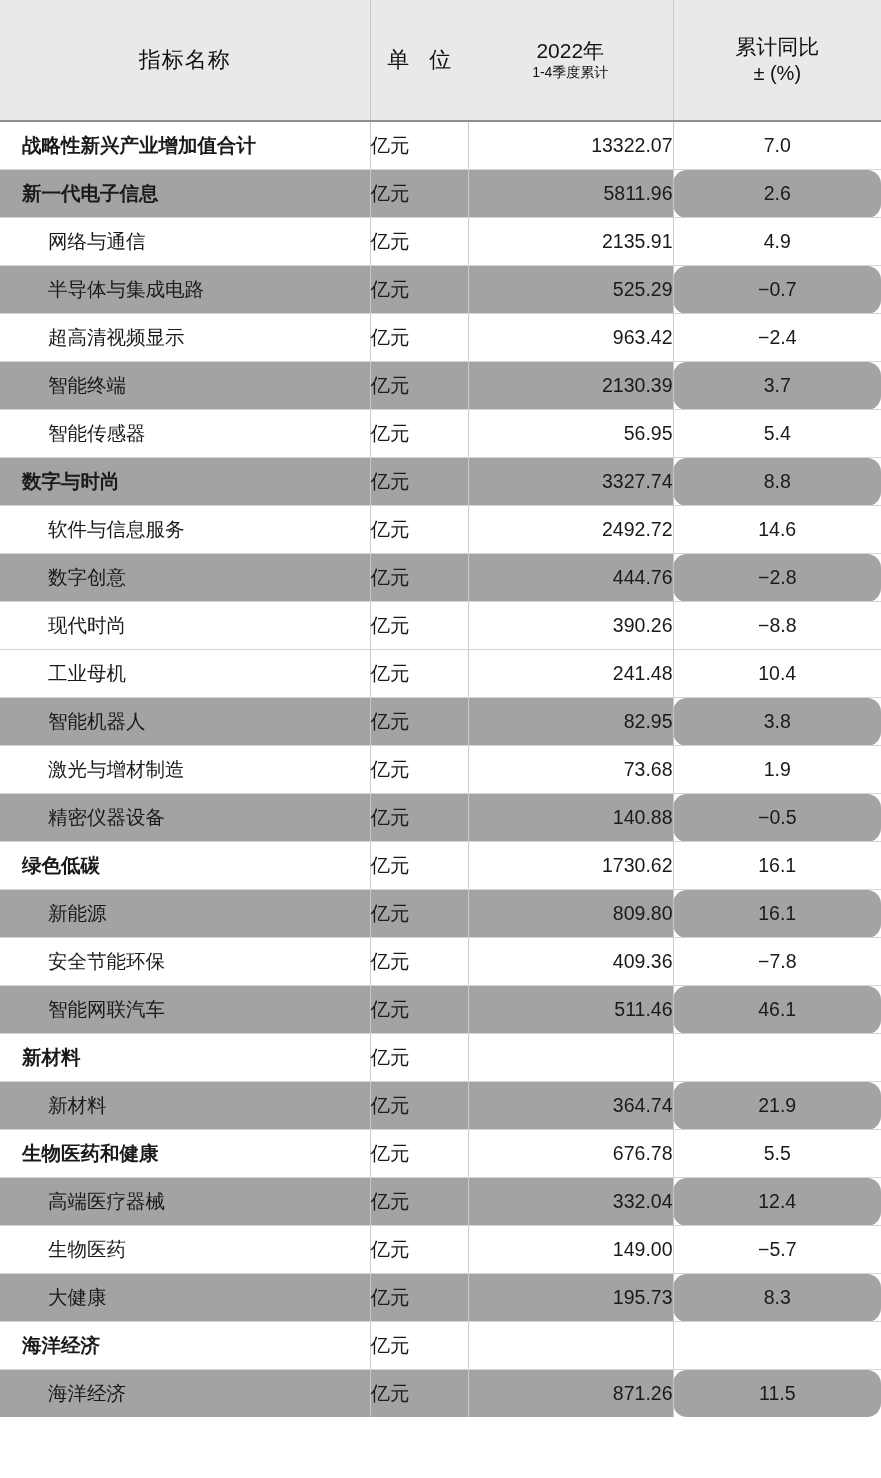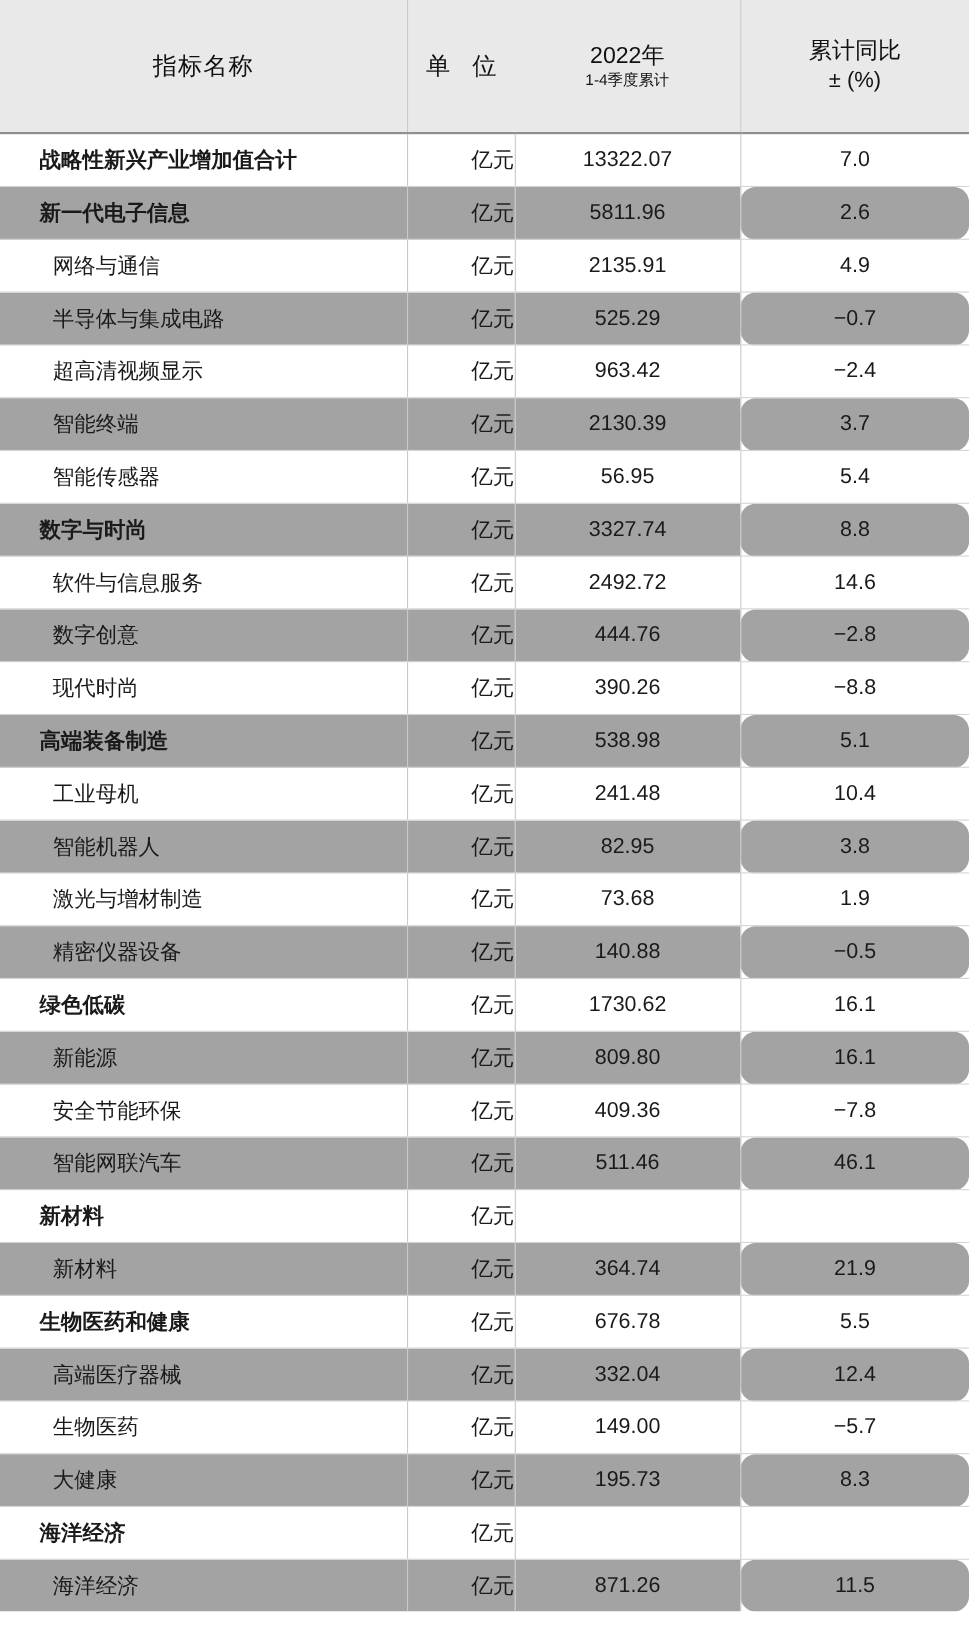--- a/index.html
+++ b/index.html
@@ -58,30 +58,30 @@
   tbody td {
     height: 47px;
     padding: 0 0;
     border-bottom: 1px solid #d4d4d4;
     vertical-align: middle;
     font-size: 19.5px;
   }
   tbody tr.shade td { background: #a3a3a3; }
   tbody tr.plain td { background: #ffffff; }
 
-  td.c-name { padding-left: 36px; text-align: left; }
+  td.c-name { padding-left: 22px; text-align: left; }
   td.c-name.lvl1 { font-weight: bold; }
   td.c-name.lvl2 { padding-left: 48px; font-weight: normal; }
   td.c-unit {
-    text-align: right;
+    text-align: left;
     border-left: 1px solid #c9c9c9;
     border-right: 1px solid #c9c9c9;
   }
   td.c-value {
-    text-align: center;
+    text-align: right;
     border-right: 1px solid #c9c9c9;
   }
   td.c-yoy { text-align: center; border-radius: 14px; }
 
   tbody tr.group-top td { border-top: 1px solid #b5b5b5; }
   tbody tr:first-child td { border-top: 2px solid #8f8f8f; }
   tbody tr:last-child td { border-bottom: none; }
 </style>
 </head>
 <body>
@@ -168,26 +168,20 @@
           <td class="c-unit">亿元</td>
           <td class="c-value">444.76</td>
           <td class="c-yoy">−2.8</td>
         </tr>
         <tr class="plain">
           <td class="c-name lvl2">现代时尚</td>
           <td class="c-unit">亿元</td>
           <td class="c-value">390.26</td>
           <td class="c-yoy">−8.8</td>
         </tr>
-        <tr class="shade group-top">
-          <td class="c-name lvl1">高端装备制造</td>
-          <td class="c-unit">亿元</td>
-          <td class="c-value">538.98</td>
-          <td class="c-yoy">5.1</td>
-        </tr>
         <tr class="plain">
           <td class="c-name lvl2">工业母机</td>
           <td class="c-unit">亿元</td>
           <td class="c-value">241.48</td>
           <td class="c-yoy">10.4</td>
         </tr>
         <tr class="shade">
           <td class="c-name lvl2">智能机器人</td>
           <td class="c-unit">亿元</td>
           <td class="c-value">82.95</td>

